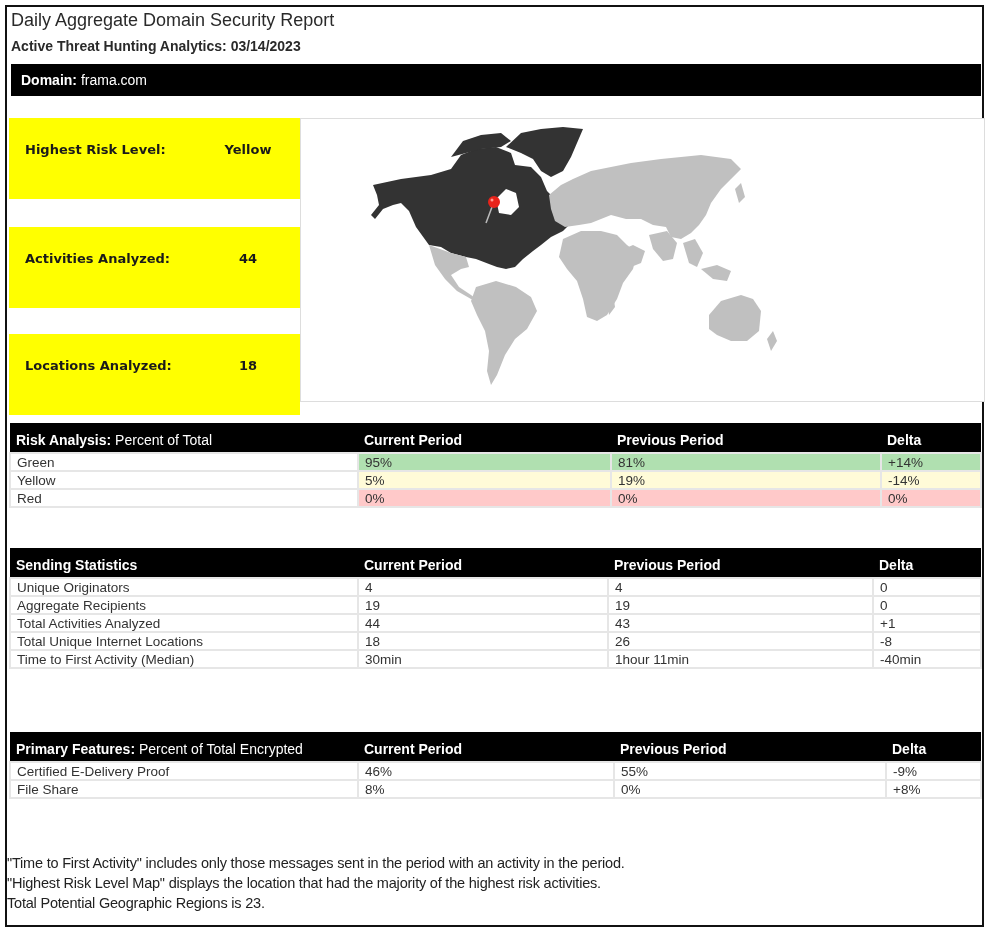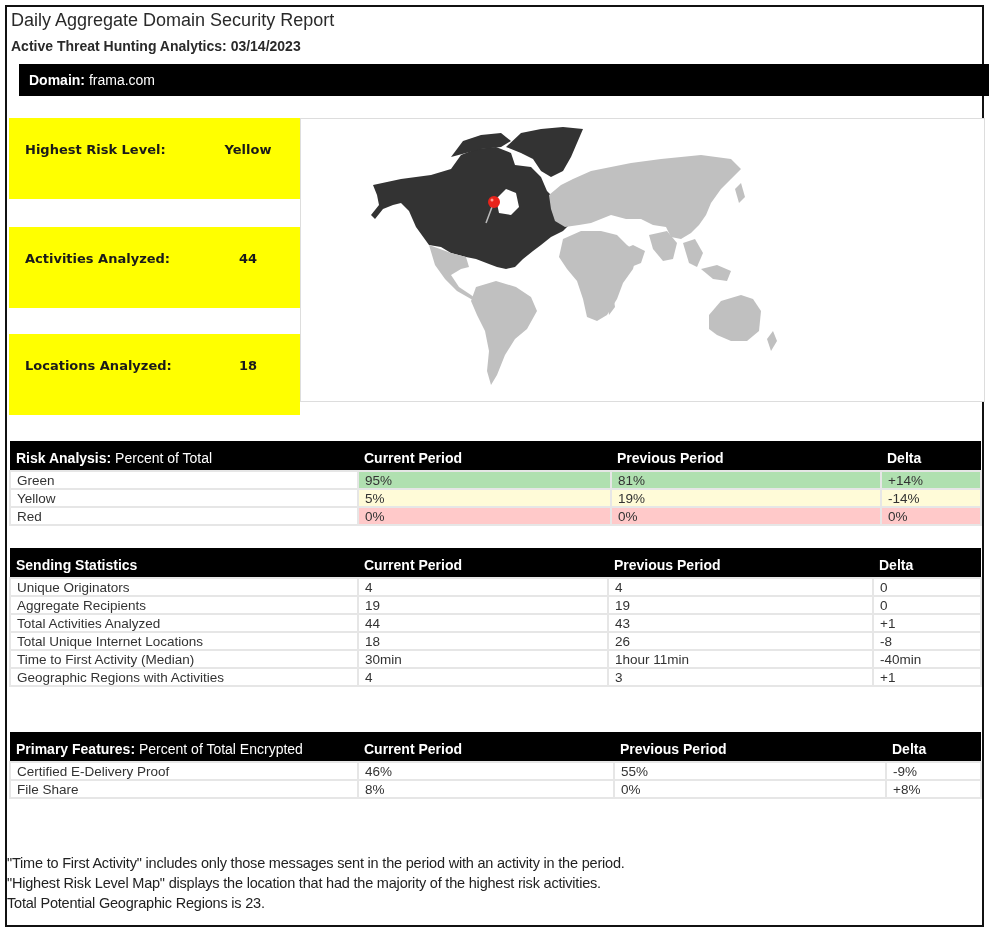--- a/index.html
+++ b/index.html
@@ -12,21 +12,21 @@
   }
   .title {
     position: absolute; left: 4px; top: 3px;
     font-size: 18px; font-weight: normal; color: #2a2a2a;
   }
   .subtitle {
     position: absolute; left: 4px; top: 31px;
     font-size: 14px; font-weight: bold; color: #2a2a2a;
   }
   .domain-bar {
-    position: absolute; left: 12px; top: 57px; width: 970px; height: 32px;
+    position: absolute; left: 4px; top: 57px; width: 970px; height: 32px;
     background: #000; color: #fff; font-size: 14px; padding: 8px 0 0 10px;
   }
   .domain-bar b { font-weight: bold; }
 
   .kpi {
     position: absolute; left: 2px; width: 291px; height: 81px;
     background: #ffff00; font-family: "DejaVu Sans", sans-serif;
     font-size: 13px; font-weight: bold; color: #1a1a1a;
   }
   .kpi .lbl { position: absolute; left: 16px; top: 24px; }
@@ -47,21 +47,21 @@
   }
   table.stats th {
     background: #000; color: #fff; text-align: left; font-weight: bold;
     padding: 5px 6px 4px 6px; font-size: 14px; height: 30px; vertical-align: bottom;
   }
   table.stats th .normal { font-weight: normal; }
   table.stats td {
     padding: 1px 6px 0 6px; height: 18px; color: #333;
     border: 2px solid #e6e6e6; background: #fff;
   }
-  .t1 { top: 434px; border-radius: 25px; }
+  .t1 { top: 416px; border-radius: 25px; }
   .t2 { top: 541px; }
   .t3 { top: 725px; }
 
   td.g { background: #b0e0b0 !important; }
   td.y { background: #fffbd8 !important; }
   td.r { background: #ffc9c9 !important; }
 
   .notes {
     position: absolute; left: 0; top: 846px; font-size: 14.5px; color: #222; line-height: 20px;
     letter-spacing: -0.2px;
@@ -203,26 +203,20 @@
         <td>18</td>
         <td>26</td>
         <td>-8</td>
       </tr>
       <tr>
         <td>Time to First Activity (Median)</td>
         <td>30min</td>
         <td>1hour 11min</td>
         <td>-40min</td>
       </tr>
-      <tr>
-        <td>Geographic Regions with Activities</td>
-        <td>4</td>
-        <td>3</td>
-        <td>+1</td>
-      </tr>
     </tbody>
   </table>
 
   <table class="stats t3">
     <colgroup>
         <col style="width:348px">
         <col style="width:256px">
         <col style="width:272px">
         <col style="width:95px">
       </colgroup>

